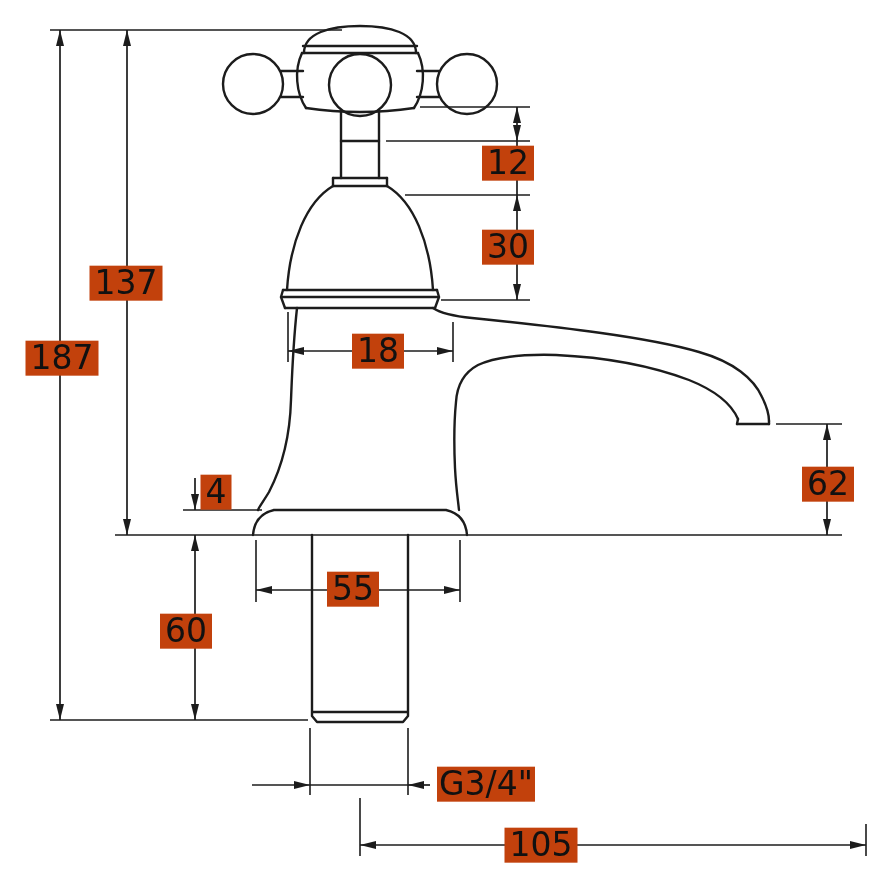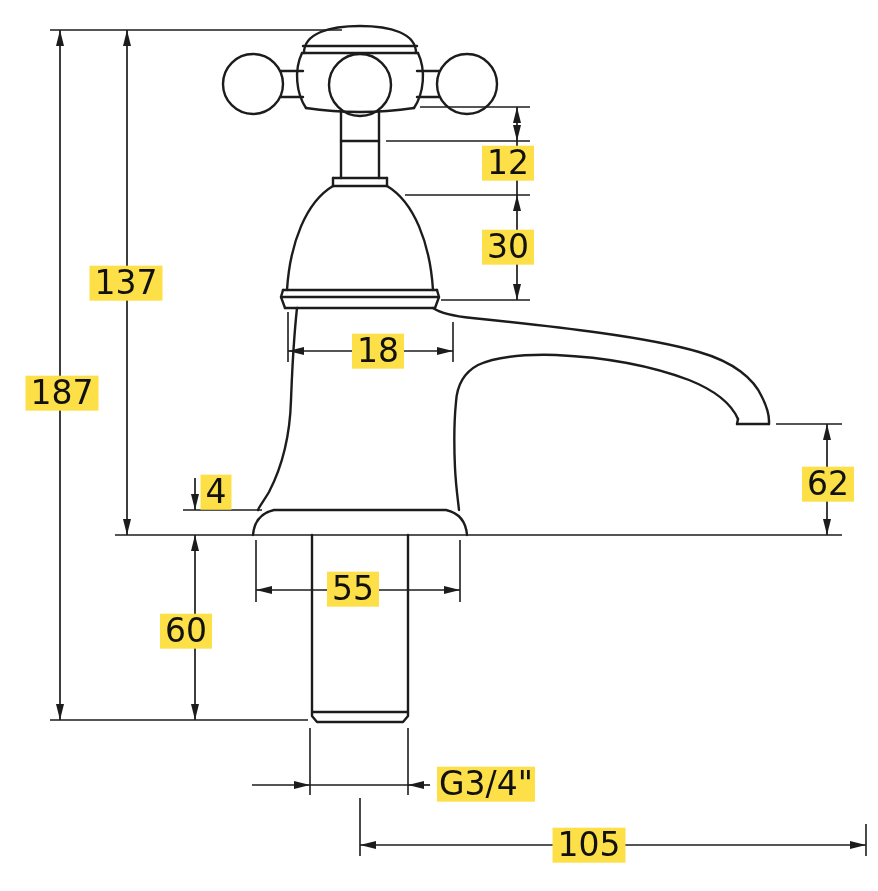--- a/index.html
+++ b/index.html
@@ -10,21 +10,21 @@
     font-family:"DejaVu Sans", "Liberation Sans", sans-serif;
     overflow:hidden;
   }
   .canvas svg{position:absolute;left:0;top:0;}
   .dim{
     position:absolute;
     transform:translate(-50%,-50%);
     font-size:33px;
     line-height:1.05;
     color:#111111;
-    background:#fde047;
+    background:#c2410c;
     padding:0 5px;
     white-space:nowrap;
     user-select:none;
   }
   .dim.left-anchor{transform:translate(0,-50%);padding:0 2px;}
 </style>
 </head>
 <body>
 
 <div class="canvas">
@@ -132,25 +132,25 @@
       <path d="M195,478 L195,510" marker-end="url(#ae)"></path>
       <path d="M195,535 L195,720" marker-start="url(#as)" marker-end="url(#ae)"></path>
       <path d="M256,590 L460,590" marker-start="url(#as)" marker-end="url(#ae)"></path>
       <path d="M252,785 L310,785" marker-end="url(#ae)"></path>
       <path d="M310,785 L408,785"></path>
       <path d="M408,785 L430,785" marker-start="url(#as)"></path>
       <path d="M360,845 L866,845" marker-start="url(#as)" marker-end="url(#ae)"></path>
     </g>
   </svg>
 
-  <span class="dim" style="left:62px;top:393px;">187</span>
+  <span class="dim" style="left:62px;top:358px;">187</span>
   <span class="dim" style="left:126px;top:283px;">137</span>
   <span class="dim" style="left:508px;top:163px;">12</span>
   <span class="dim" style="left:508px;top:247px;">30</span>
   <span class="dim" style="left:378px;top:351px;">18</span>
   <span class="dim" style="left:828px;top:484px;">62</span>
   <span class="dim" style="left:216px;top:492px;">4</span>
   <span class="dim" style="left:186px;top:631px;">60</span>
   <span class="dim" style="left:341px;top:589px;margin-left:12px;">55</span>
   <span class="dim left-anchor" style="left:437px;top:784px;">G3/4"</span>
-  <span class="dim" style="left:541px;top:845px;margin-left:48px;">105</span>
+  <span class="dim" style="left:541px;top:845px;">105</span>
 
 </div>
 
 </body></html>

